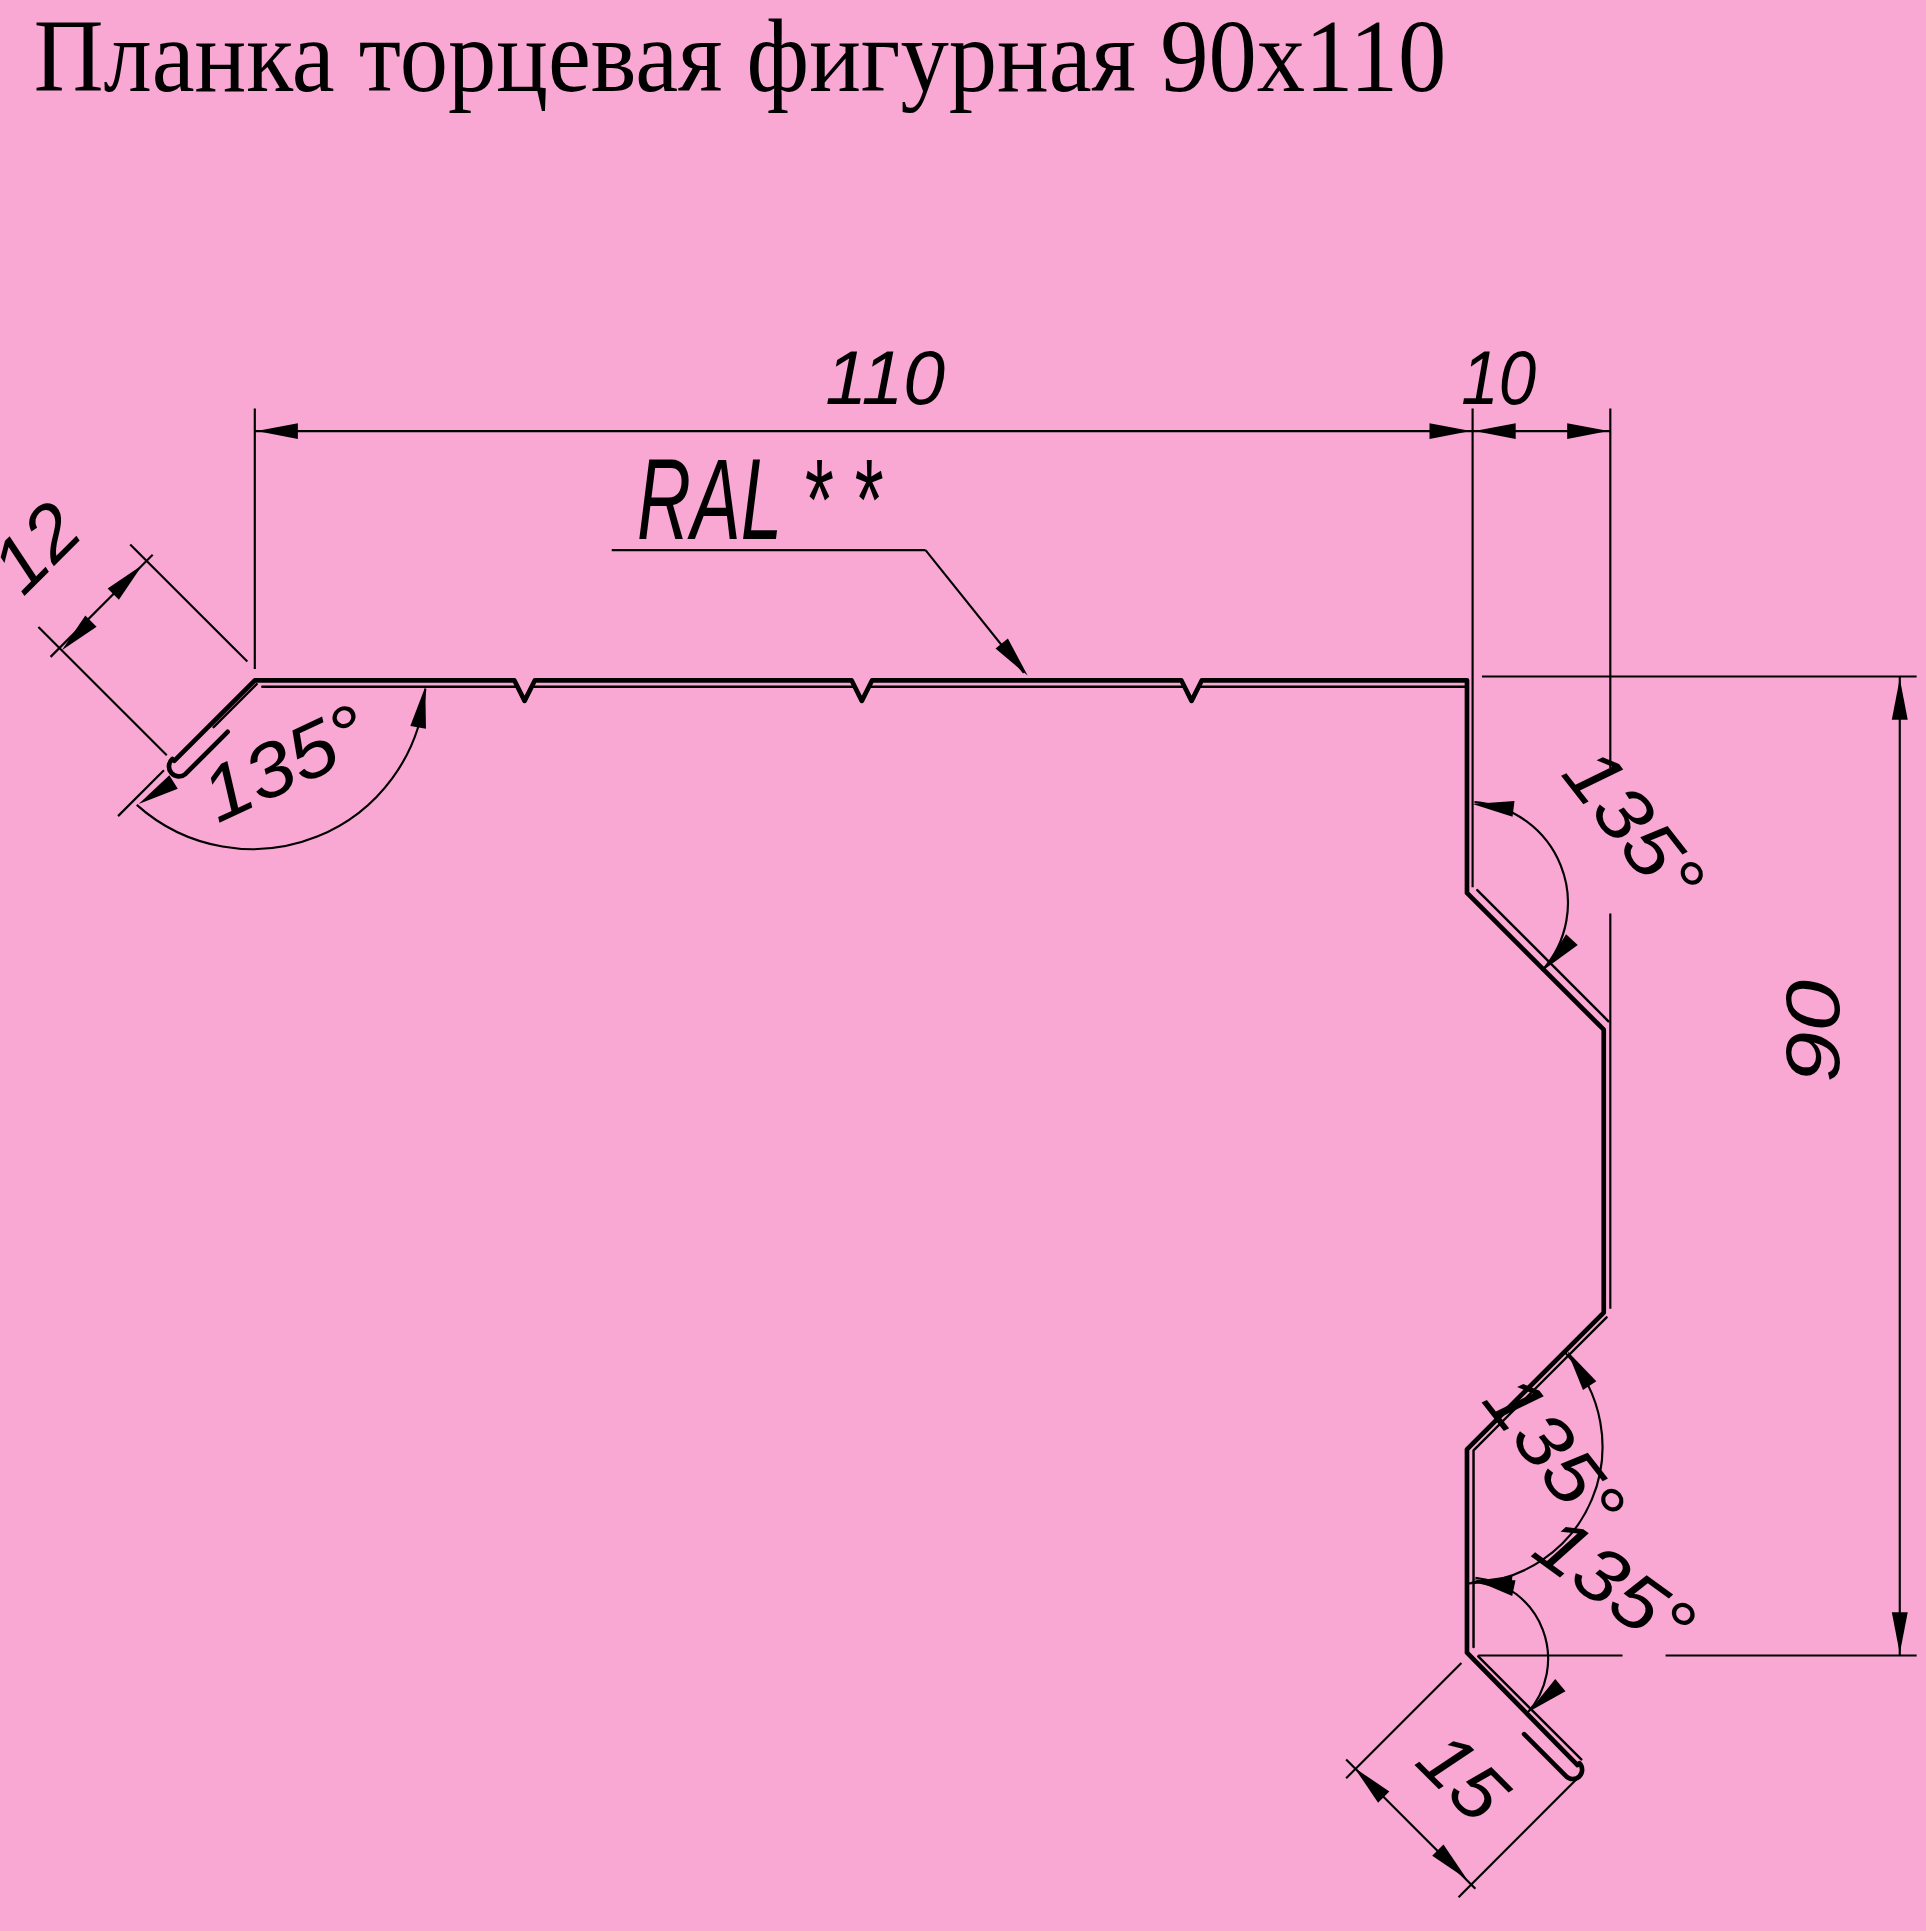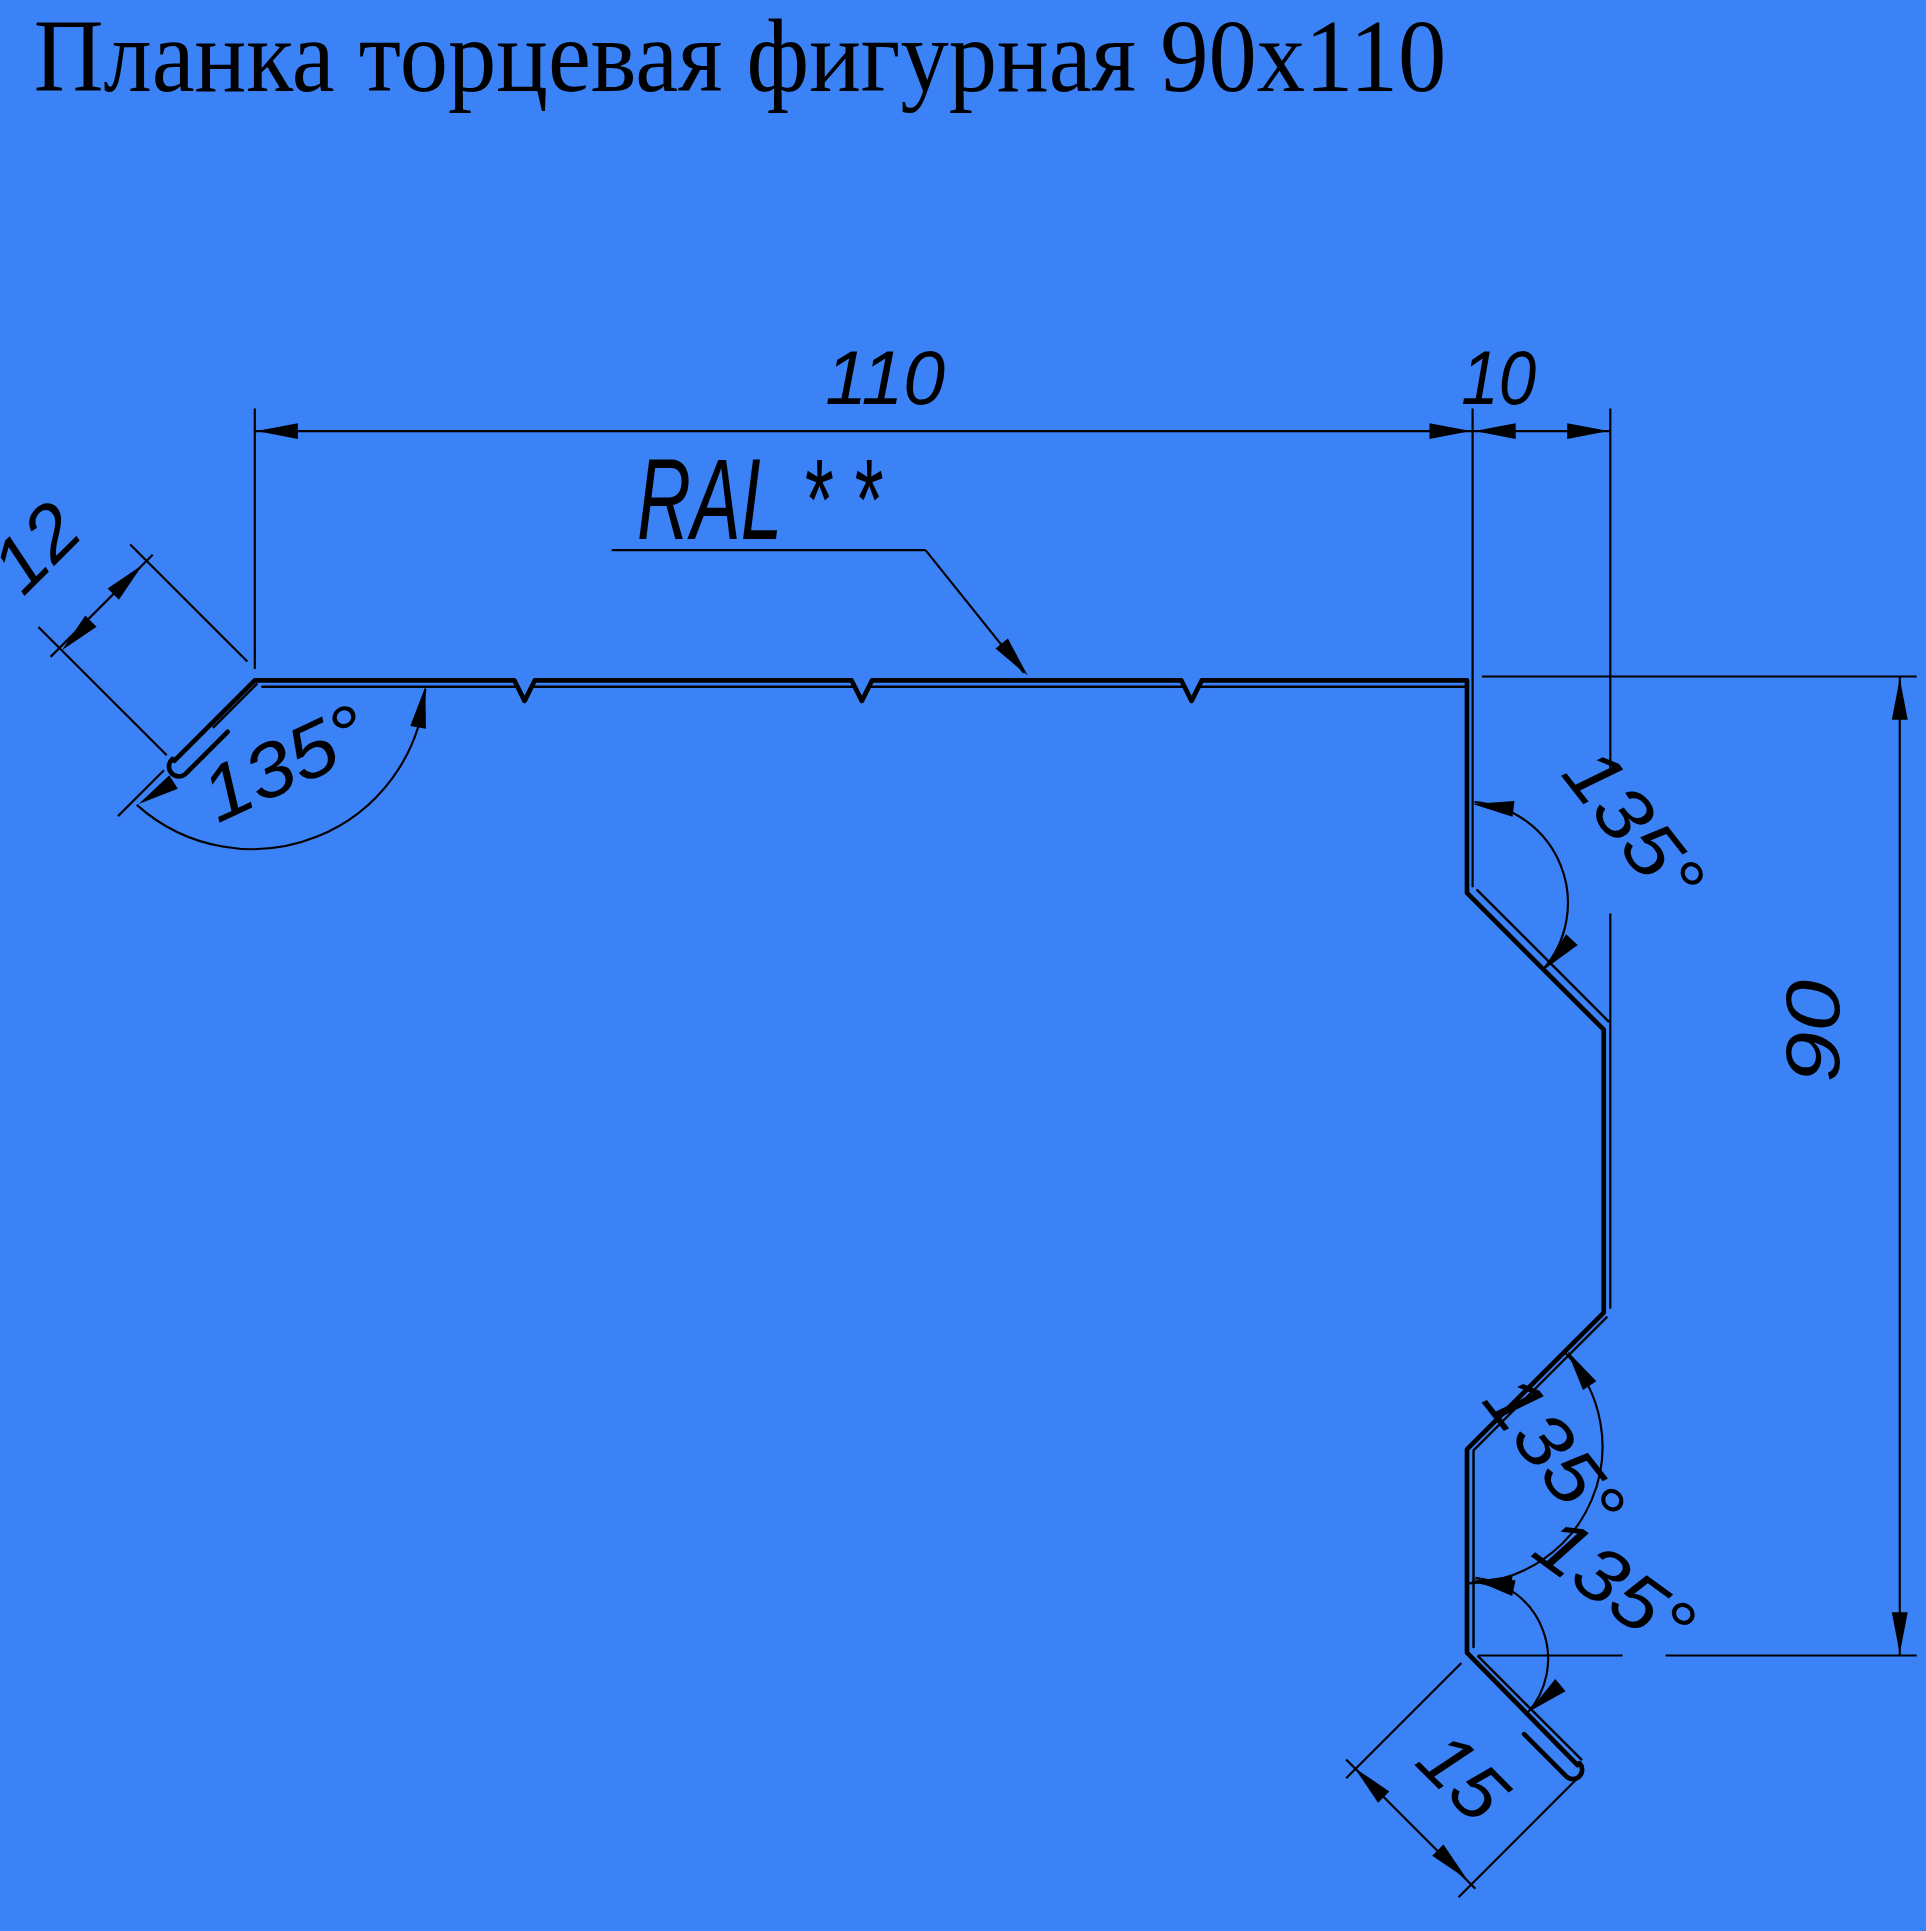--- a/index.html
+++ b/index.html
@@ -1,19 +1,19 @@
 <!DOCTYPE html>
 <html style="font-size:15px"><head>
 <meta charset="utf-8">
 <style>
   html, body { margin: 0; padding: 0; background: #ffffff; }
   #page {
     position: relative;
     width: 1926px; height: 1932px;
-    background: #3b82f6;
+    background: #f9a8d4;
     font-family: "Liberation Sans", sans-serif;
     overflow: hidden;
   }
   svg { display: block; }
   .profile  { stroke: #000; stroke-width: 5;   fill: none; stroke-linecap: round; stroke-linejoin: round; }
   .inner    { stroke: #000; stroke-width: 2.6; fill: none; stroke-linecap: round; stroke-linejoin: round; }
   .hem      { stroke: #000; stroke-width: 5;   fill: none; stroke-linecap: round; stroke-linejoin: round; }
   .dimline  { stroke: #000; stroke-width: 2.3; fill: none; stroke-linecap: butt; }
   .arc      { stroke: #000; stroke-width: 2.3; fill: none; }
   .arrow    { fill: #000; stroke: none; }

